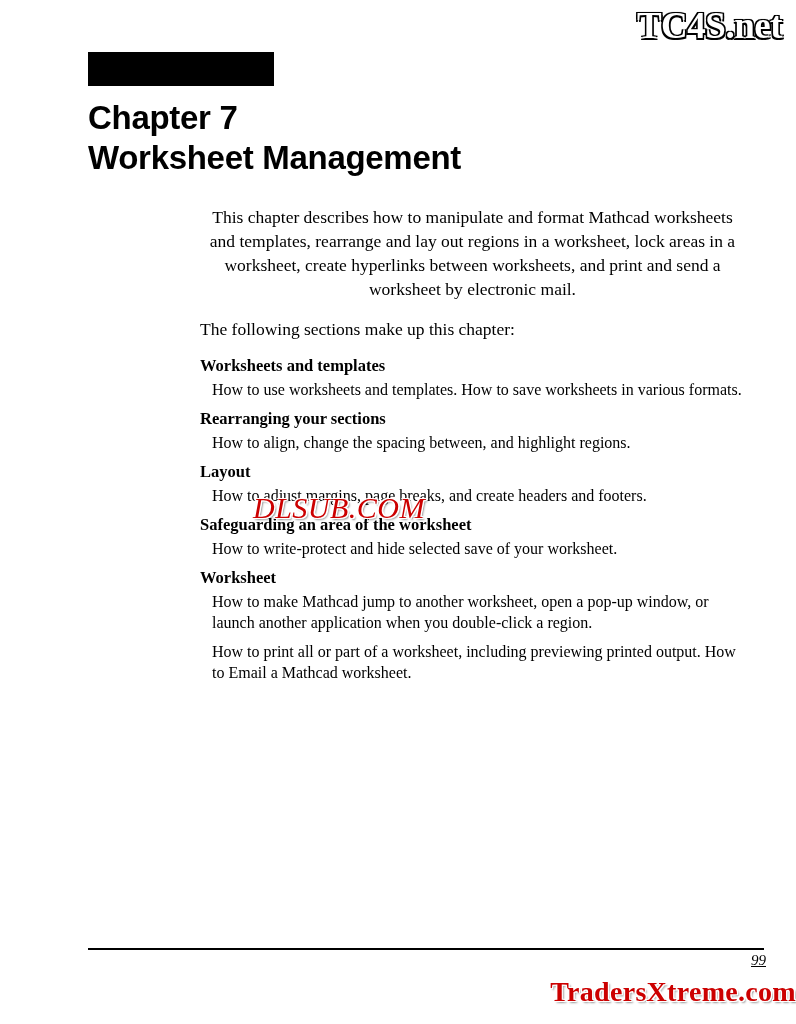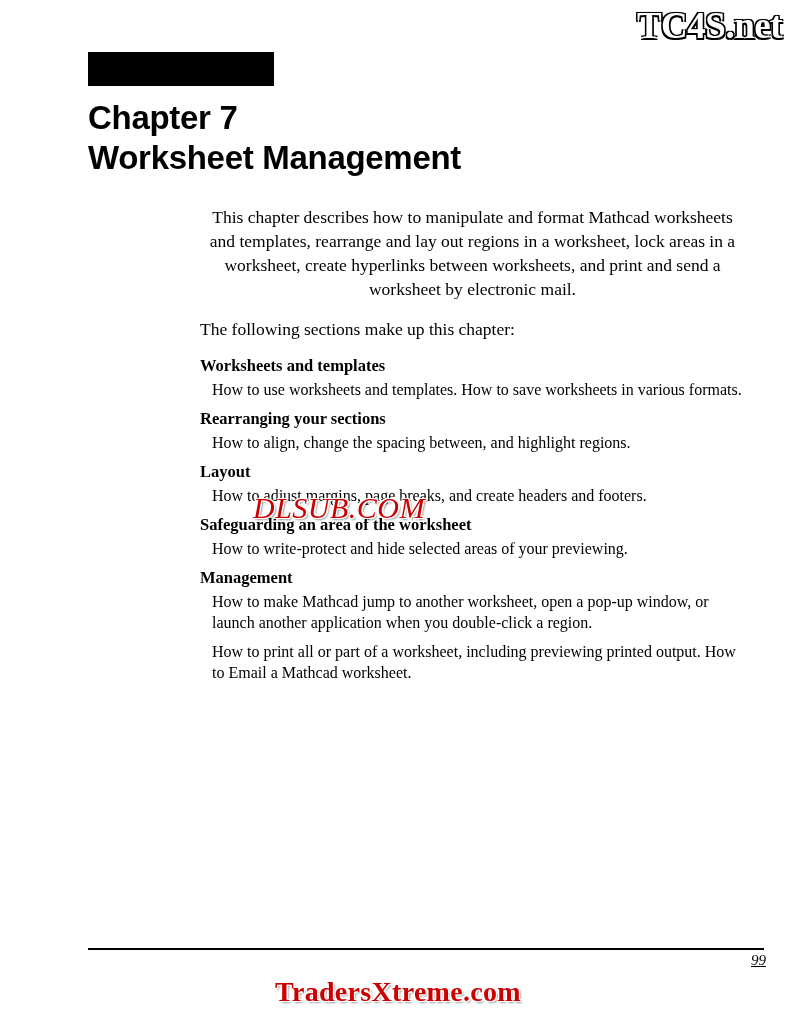--- a/index.html
+++ b/index.html
@@ -127,21 +127,21 @@
     top: 952px;
     font-size: 15px;
     font-style: italic;
     text-decoration: underline;
   }
   .bottom-watermark {
     position: absolute;
     left: 0;
     right: 0;
     top: 976px;
-    text-align: center;
+    text-align: right;
     font-family: "Liberation Serif", serif;
     font-size: 28px;
     font-weight: bold;
     color: #cc0000;
     text-shadow:
       -1.2px -1.2px 0 #ffffff, 1.2px -1.2px 0 #ffffff,
       -1.2px  1.2px 0 #ffffff, 1.2px  1.2px 0 #ffffff,
        2px 2px 2px rgba(0,0,0,0.4);
     letter-spacing: 0.3px;
   }
@@ -171,25 +171,25 @@
     <div class="section-desc">How to align, change the spacing between, and highlight regions.</div>
   </div>
 
   <div class="section-entry">
     <div class="section-heading">Layout</div>
     <div class="section-desc">How to adjust margins, page breaks, and create headers and footers.</div>
   </div>
 
   <div class="section-entry">
     <div class="section-heading">Safeguarding an area of the worksheet</div>
-    <div class="section-desc">How to write-protect and hide selected areas of your previewing.</div>
-  </div>
-
-  <div class="section-entry">
-    <div class="section-heading">Management</div>
+    <div class="section-desc">How to write-protect and hide selected save of your worksheet.</div>
+  </div>
+
+  <div class="section-entry">
+    <div class="section-heading">Worksheet</div>
     <div class="section-desc">How to make Mathcad jump to another worksheet, open a pop-up window, or launch another application when you double-click a region.</div>
   </div>
 
   <div class="section-entry">
     <div class="section-desc">How to print all or part of a worksheet, including previewing printed output. How to Email a Mathcad worksheet.</div>
   </div>
 </div>
 
 <div class="dlsub-watermark">DLSUB.COM</div>
 

